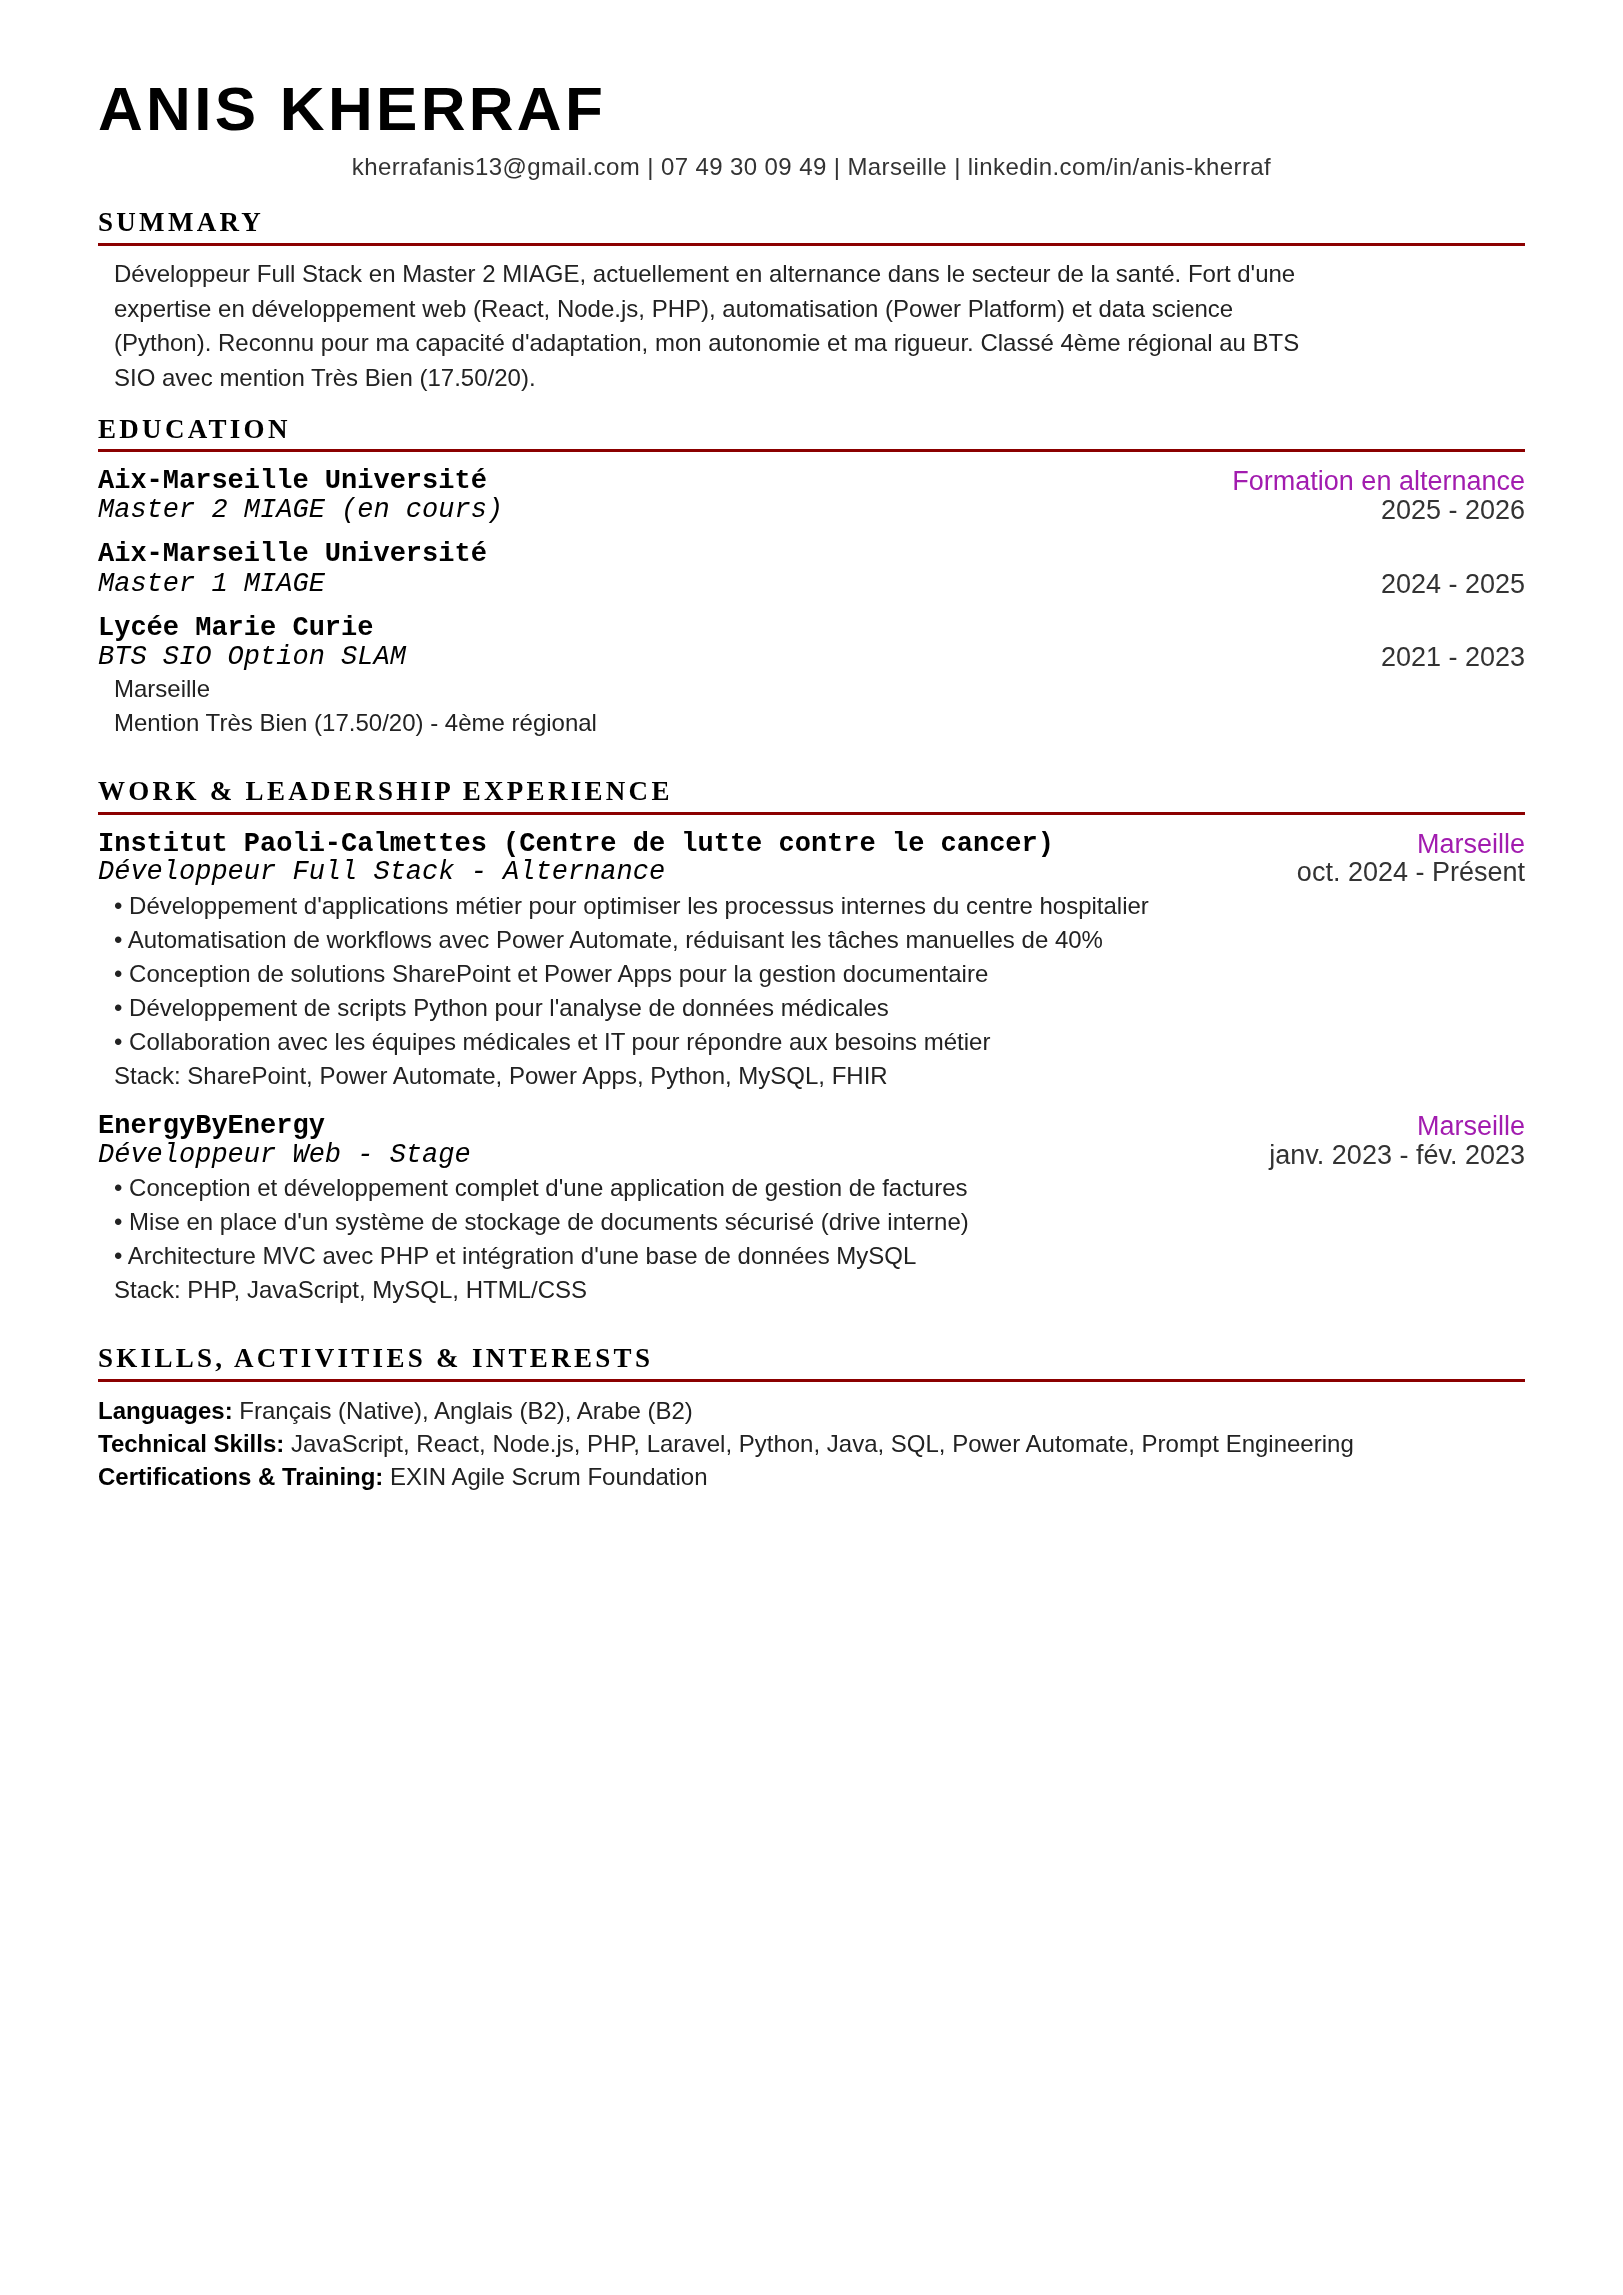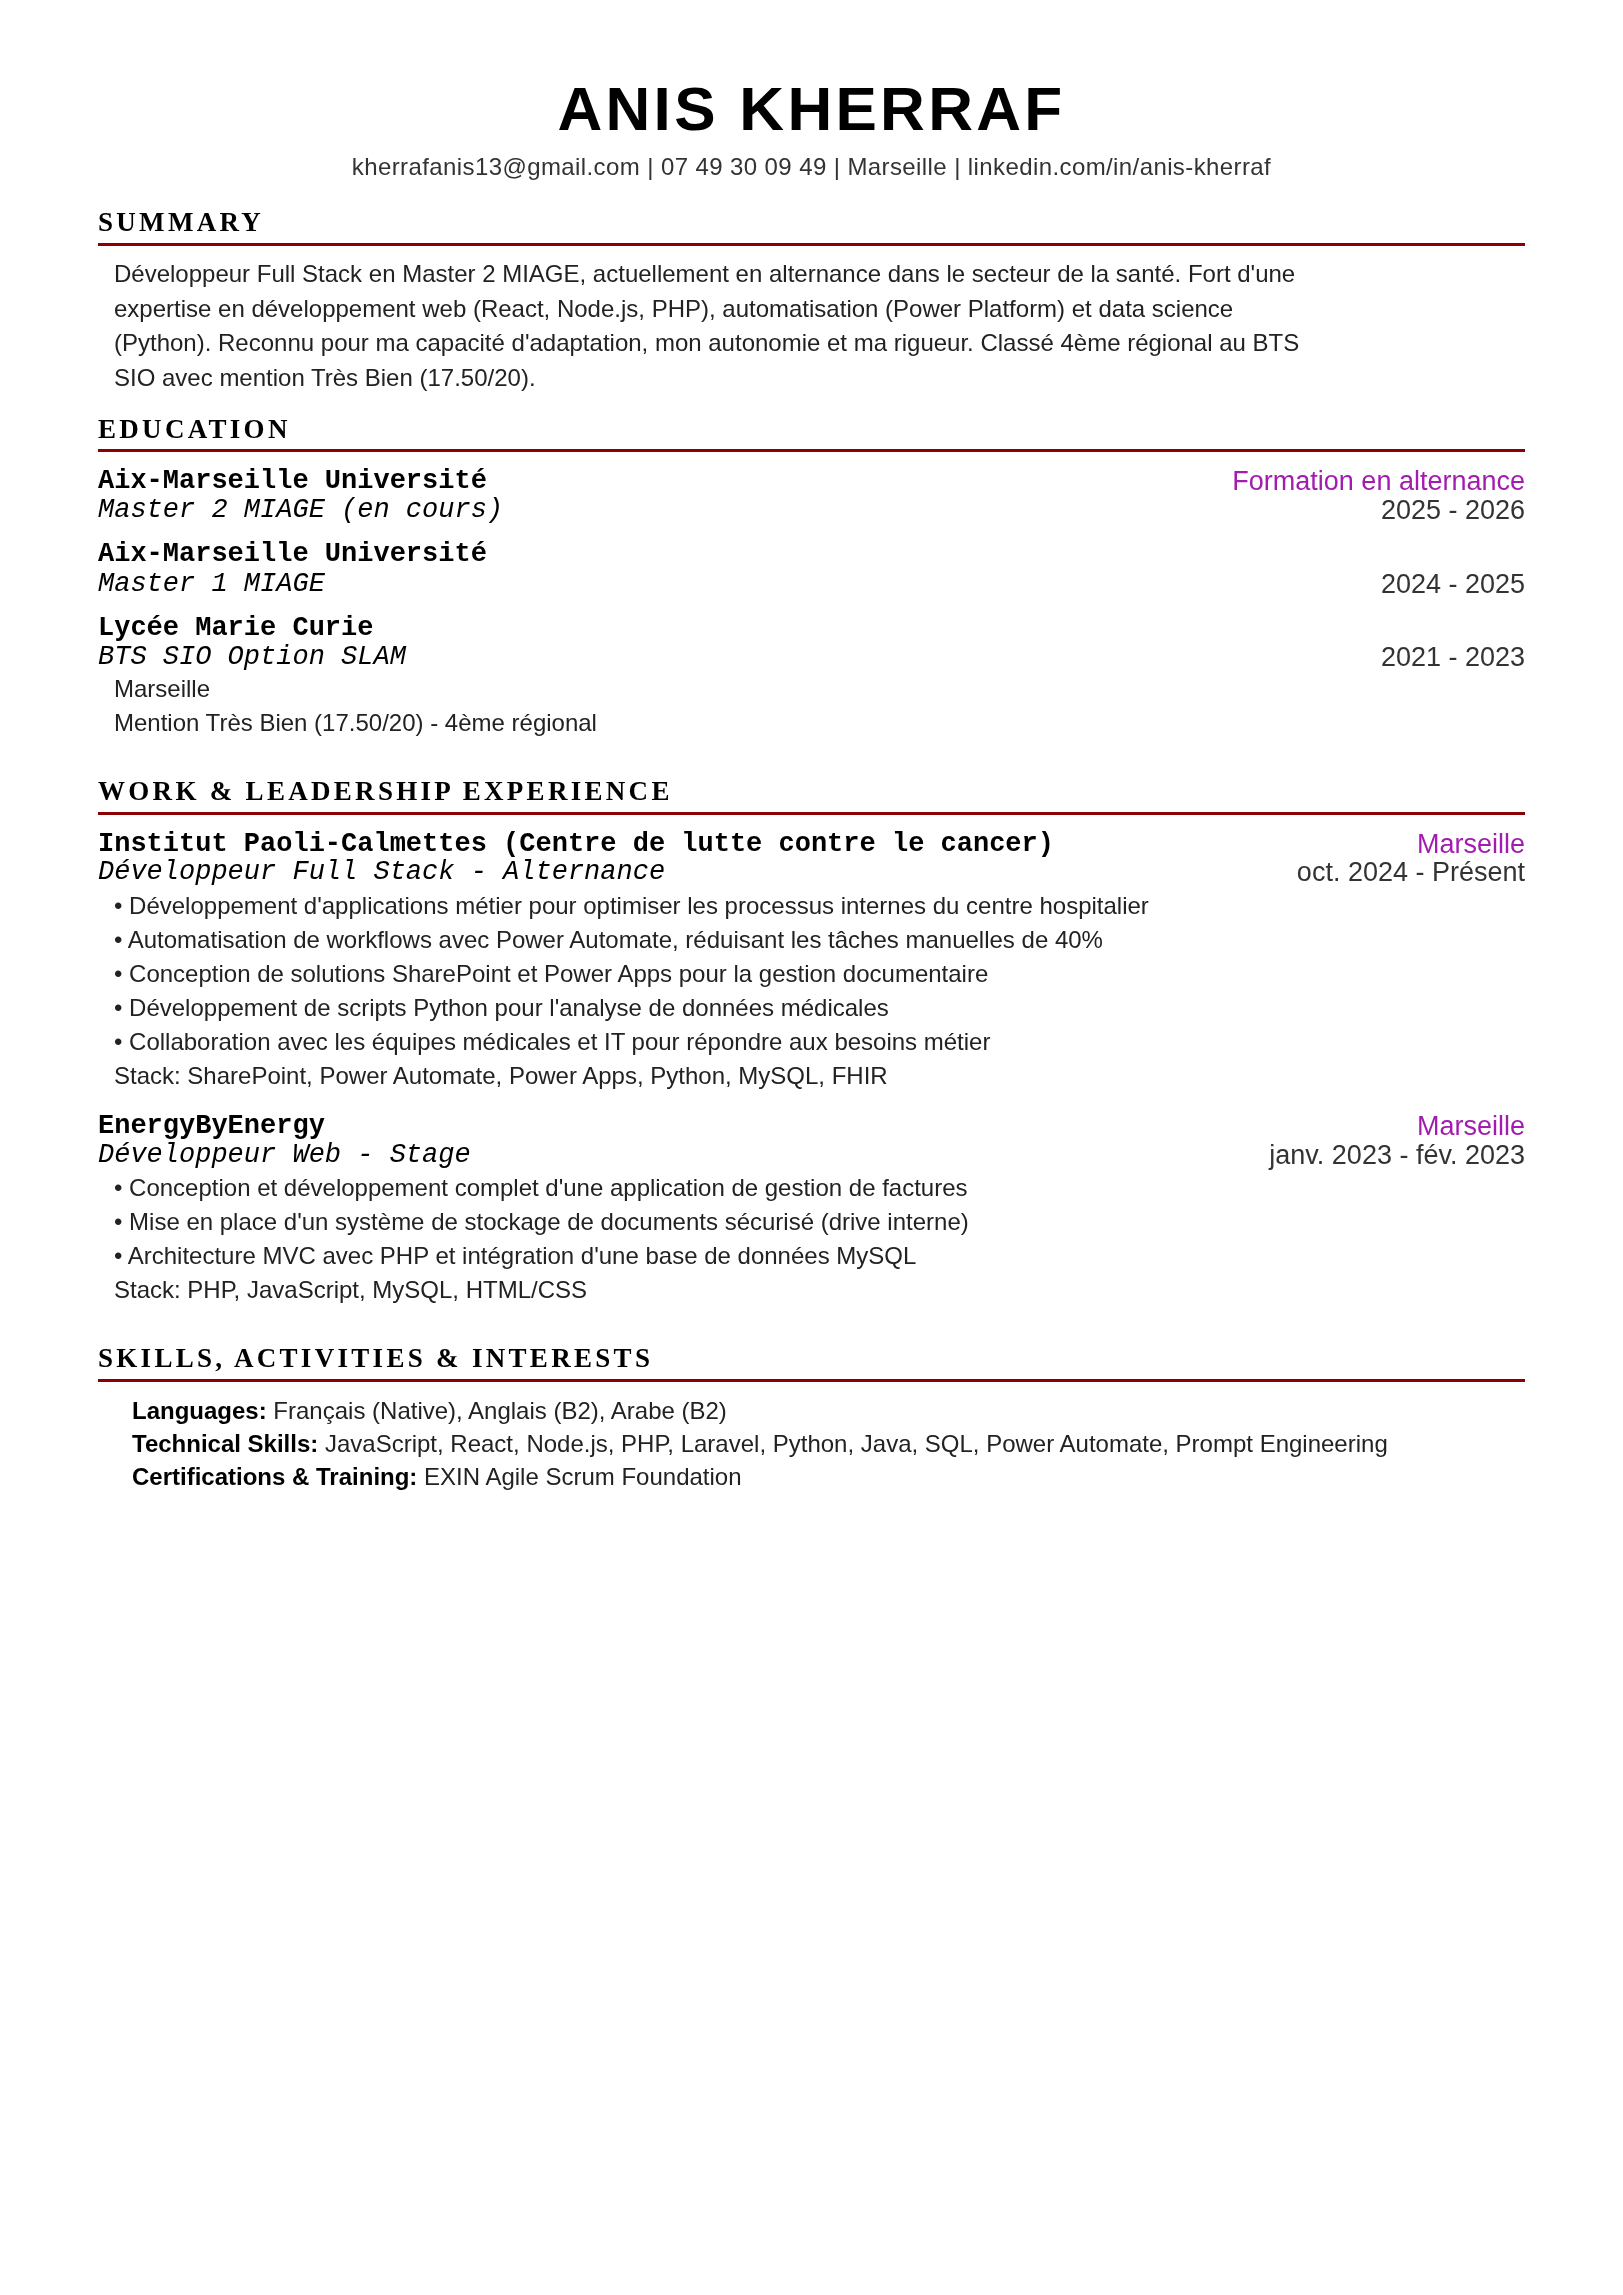--- a/index.html
+++ b/index.html
@@ -1,30 +1,30 @@
 <!DOCTYPE html>
 <html style="font-size:10.5px"><head>
 <meta charset="utf-8">
 <style>
   html, body { margin:0; padding:0; background:#fff; }
   body { width:1623px; height:2295px; position:relative; font-family:"Liberation Sans", sans-serif; color:#000; }
   .page { position:absolute; left:98px; top:0; width:1427px; }
-  .name { position:absolute; left:0; width:1427px; top:73px; text-align:center; font-size:62px; font-weight:bold; letter-spacing:3.3px; line-height:72px; color:#000; }
+  .name { position:absolute; left:0; width:1427px; top:73px; font-size:62px; font-weight:bold; letter-spacing:3.3px; line-height:72px; color:#000; }
   .contact { position:absolute; left:0; width:1427px; top:151px; text-align:center; font-size:24px; line-height:31px; color:#333; letter-spacing:0.4px; }
   .section-title { position:absolute; left:0; font-size:27px; font-weight:bold; letter-spacing:3.3px; line-height:31px; color:#000;font-family:Liberation Serif, serif; }
   .rule { position:absolute; left:0; width:1427px; height:2.6px; background:#8b0000; }
   .row { position:absolute; left:0; width:1427px; height:30px; }
   .row .l { position:absolute; left:0; top:0; white-space:nowrap;font-family:Liberation Mono, monospace; }
   .row .r { position:absolute; right:0; top:0; white-space:nowrap; text-align:right; }
   .b { font-weight:bold; font-size:27px; line-height:30px; color:#000; }
   .i { font-style:italic; font-size:27px; line-height:30px; color:#000; }
   .rt { font-size:27px; line-height:30px; color:#a21caf; }
   .date { font-size:27px; line-height:30px; color:#333; }
   .line { position:absolute; left:0; font-size:24px; line-height:35px; color:#222; white-space:nowrap;margin-left:16px; }
-  .skill { position:absolute; left:0; font-size:24px; line-height:33px; color:#222; white-space:nowrap;margin-left:34px; }
+  .skill { position:absolute; left:0; font-size:24px; line-height:33px; color:#222; white-space:nowrap; }
   .skill .k { font-weight:bold; color:#000; }
 </style>
 </head>
 <body>
 
 <div class="page">
 
   <div class="name">ANIS KHERRAF</div>
   <div class="contact">kherrafanis13@gmail.com | 07 49 30 09 49 | Marseille | linkedin.com/in/anis-kherraf</div>
 

